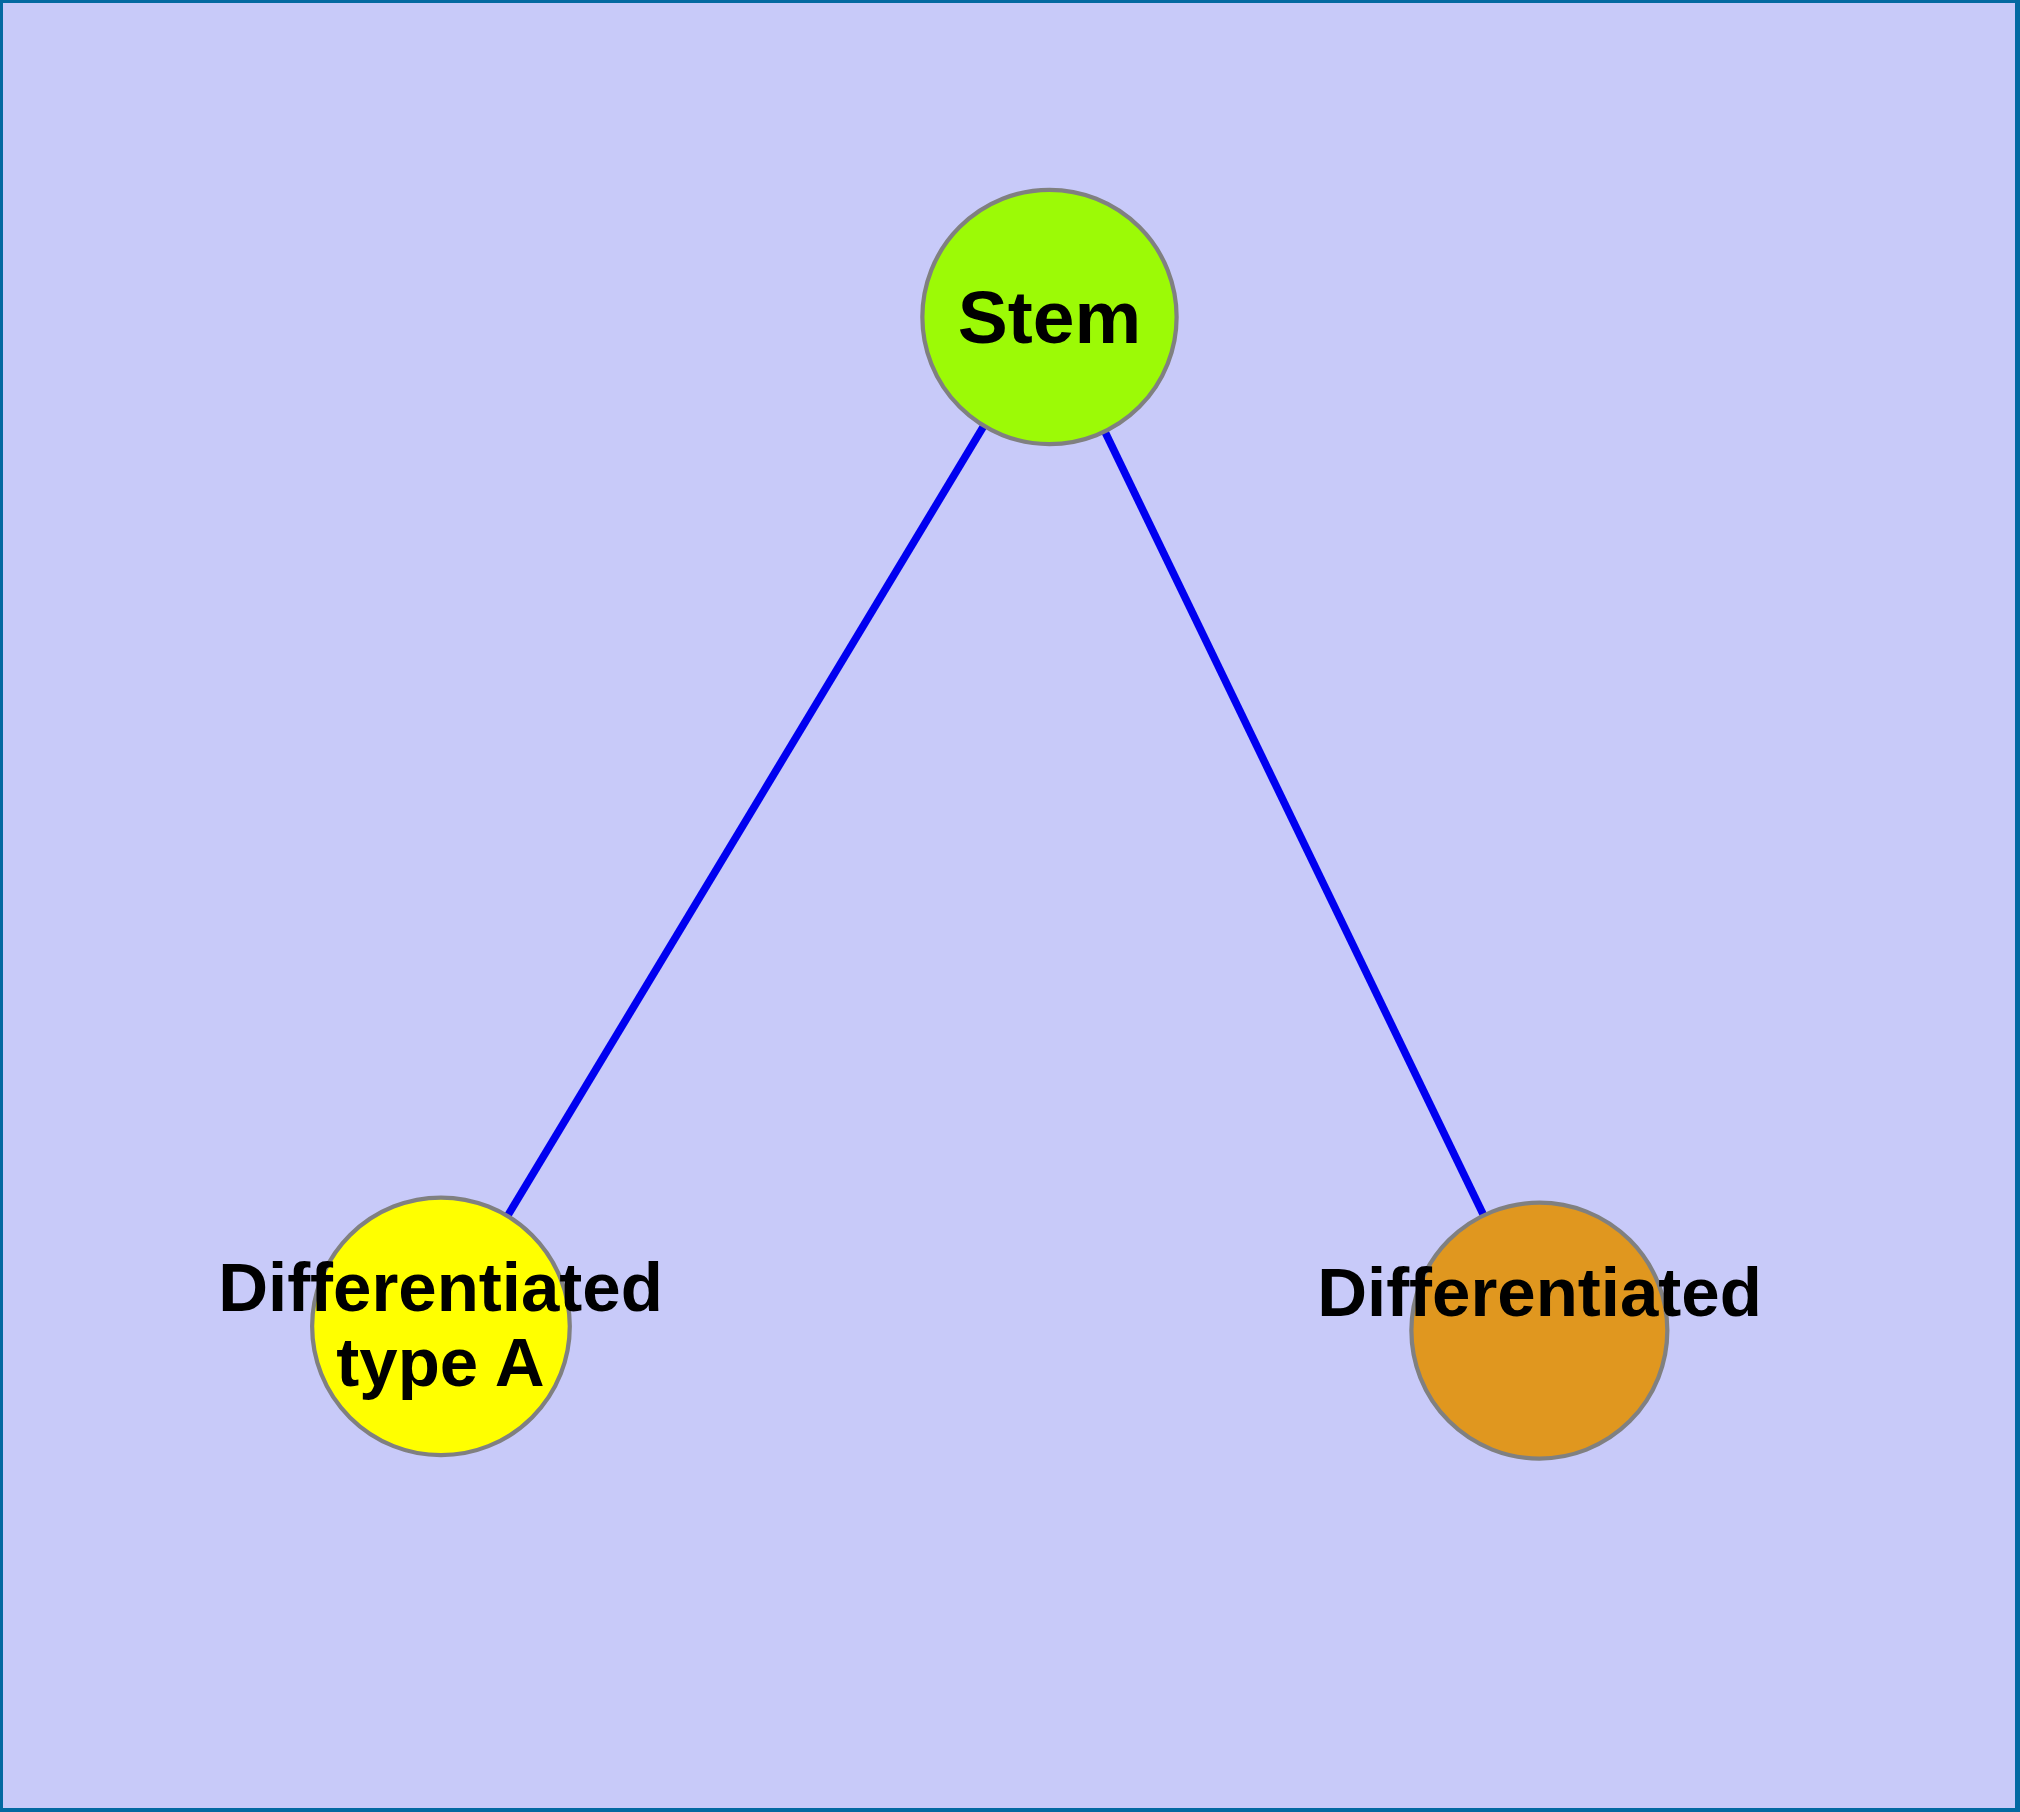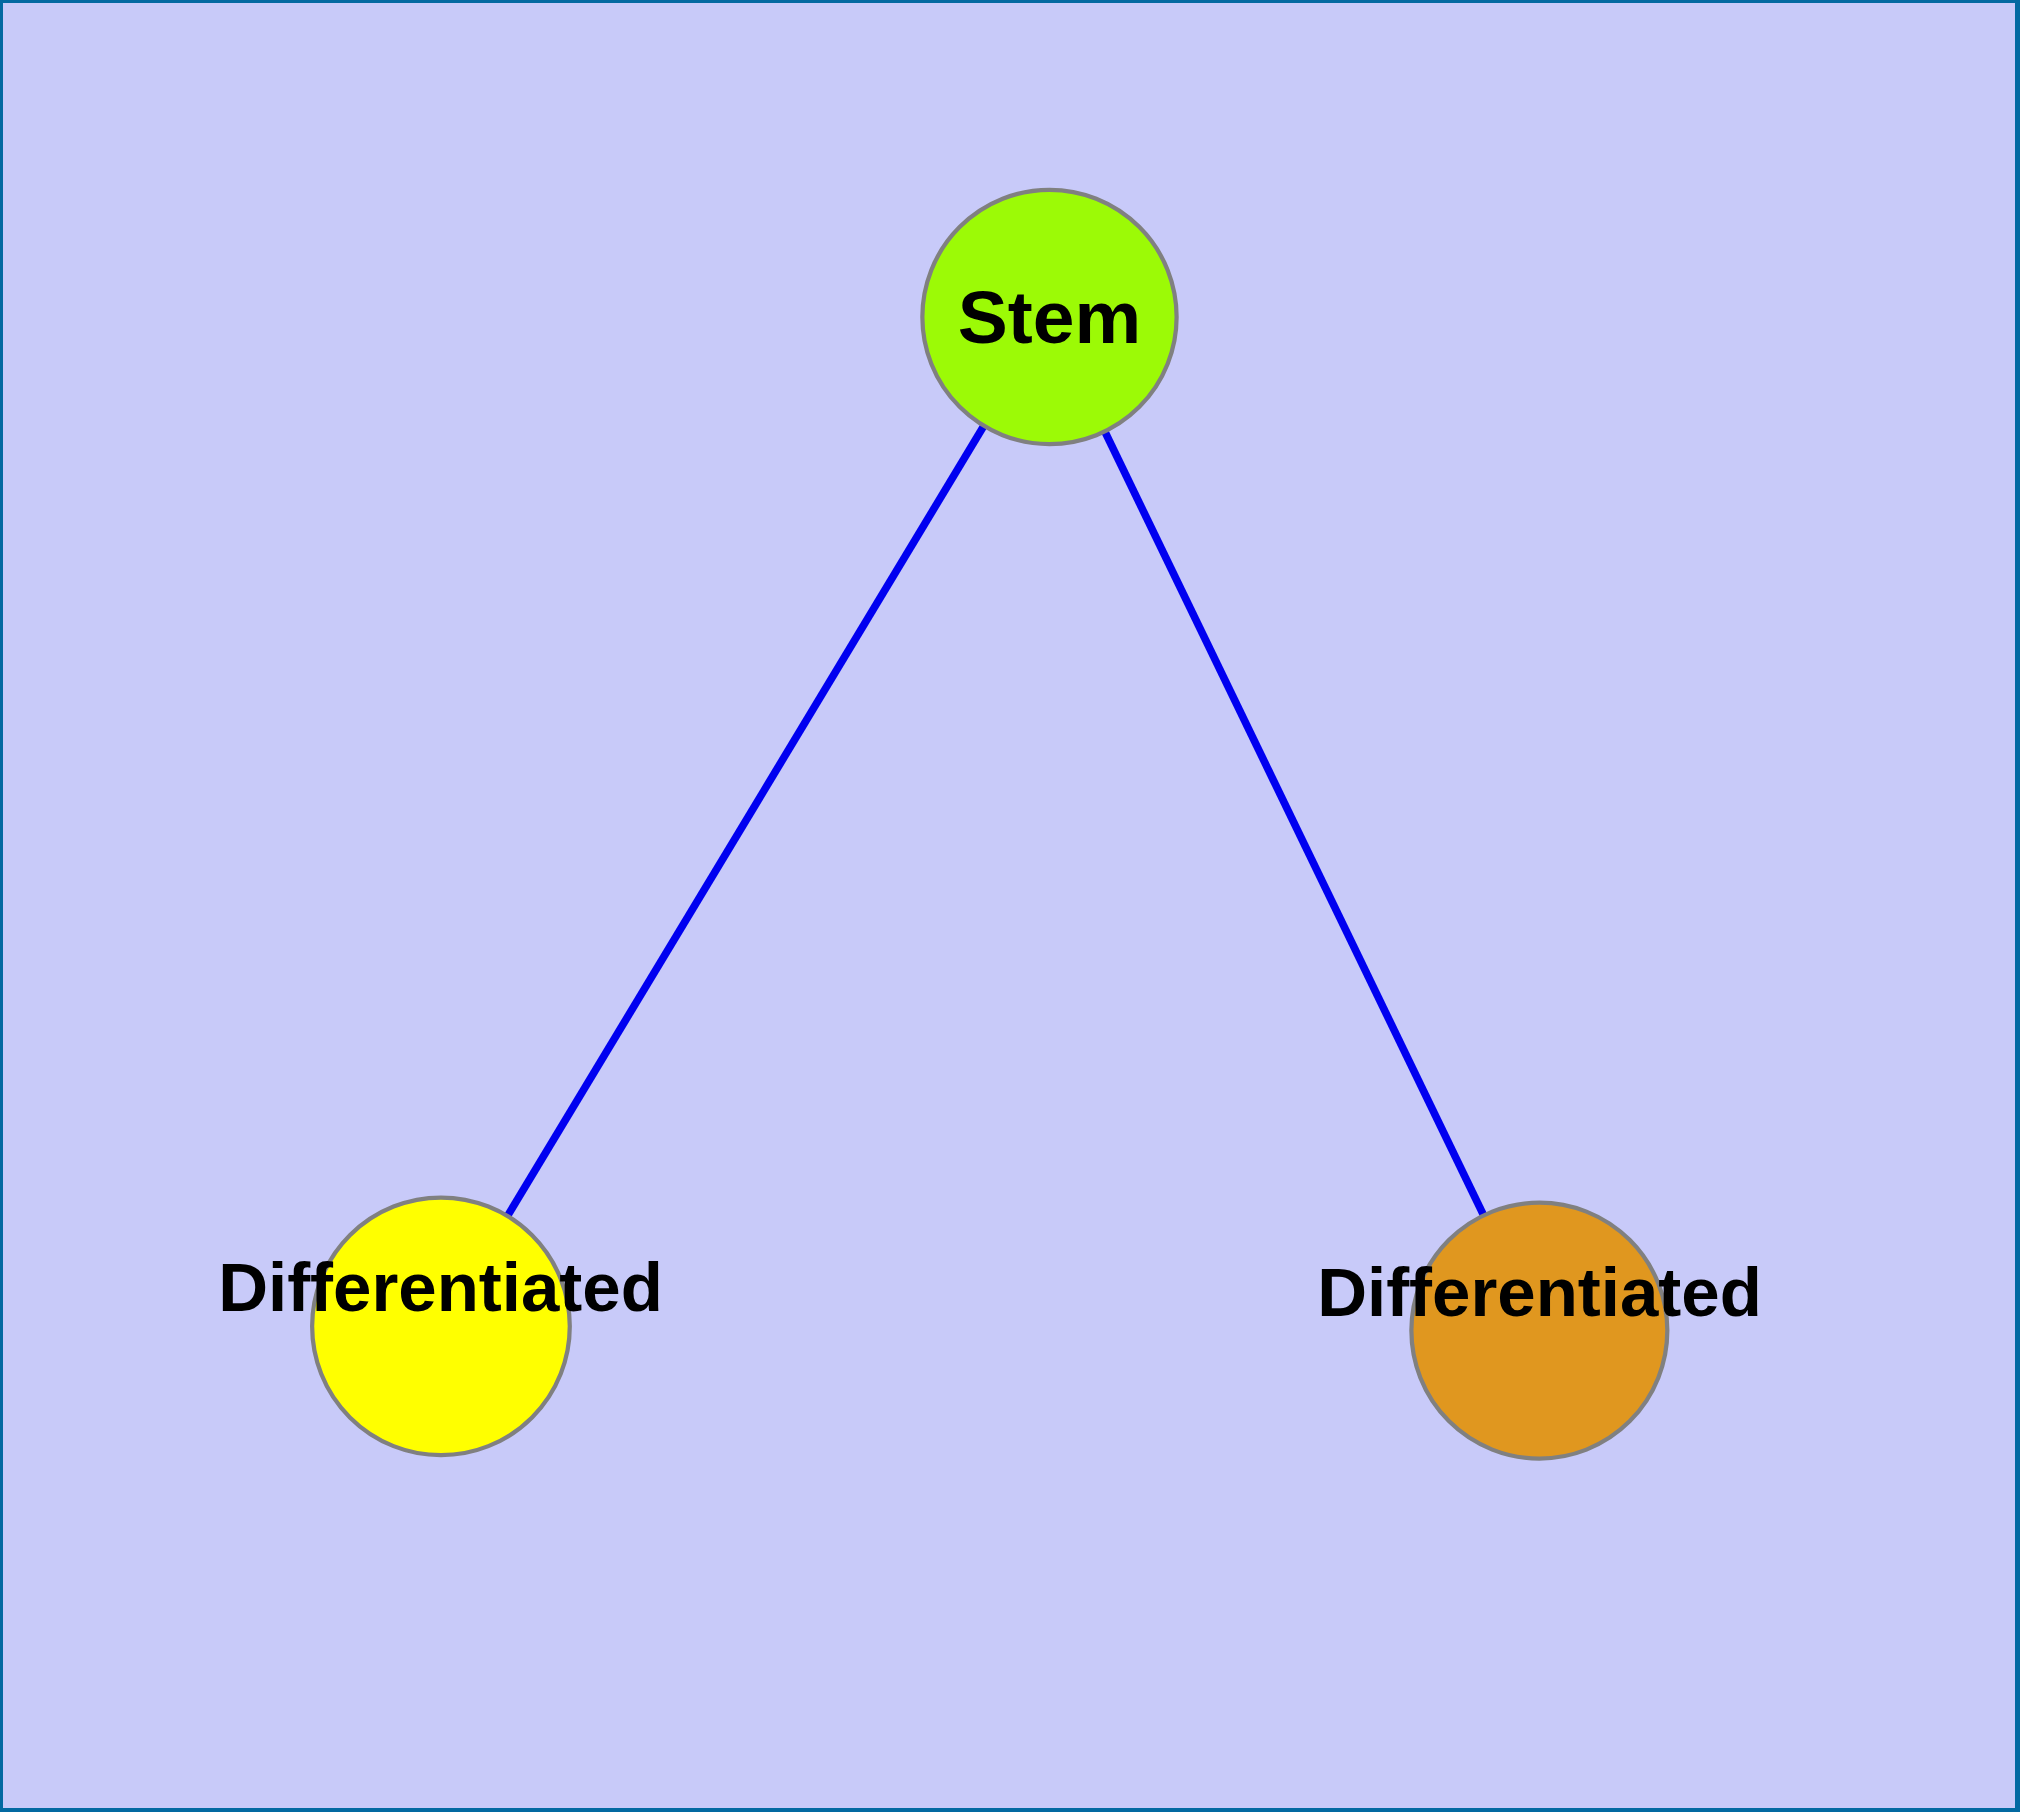--- a/index.html
+++ b/index.html
@@ -81,20 +81,21 @@
       <circle cx="1238" cy="374" r="150" fill="#9cfa06" stroke="#808080" stroke-width="5"></circle>
     </g>
   </svg>
 
   <div class="node-label" id="label-stem" style="left: 795px; top: 277px;">
     <div>Stem</div>
   </div>
 
   <div class="node-label" id="label-typea" style="left: 186px; top: 1251px;">
     <div>Differentiated</div>
+    <div>type A</div>
   </div>
 
   <div class="node-label" id="label-typeb" style="left: 1285px; top: 1256px;">
     <div>Differentiated</div>
   </div>
 
 </div>
 
 
 </body></html>

